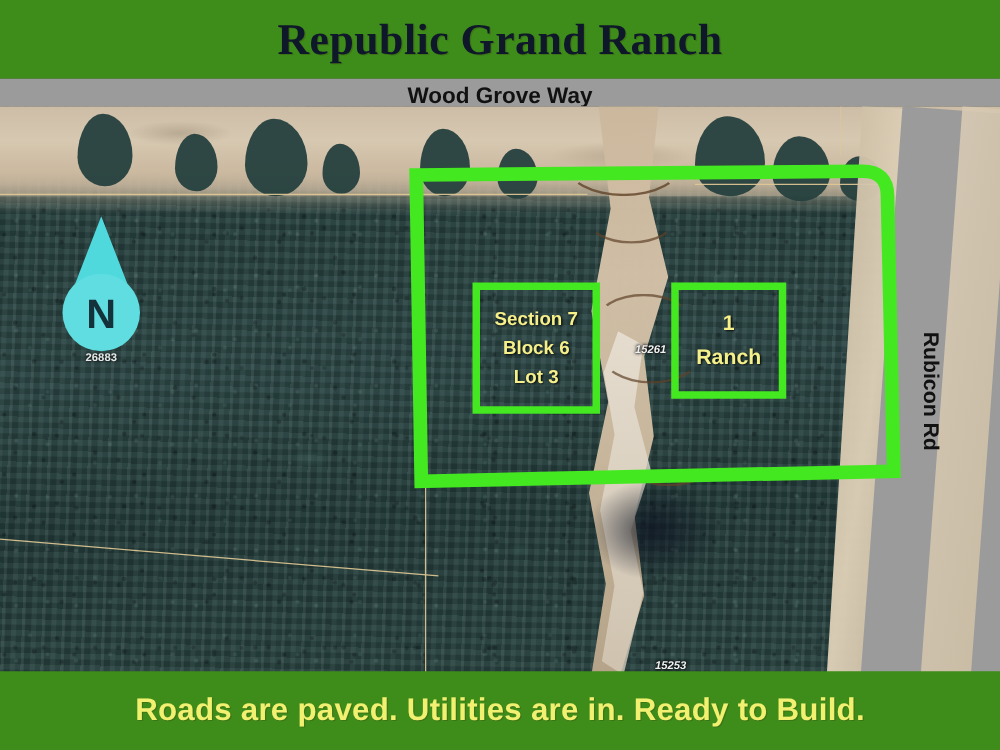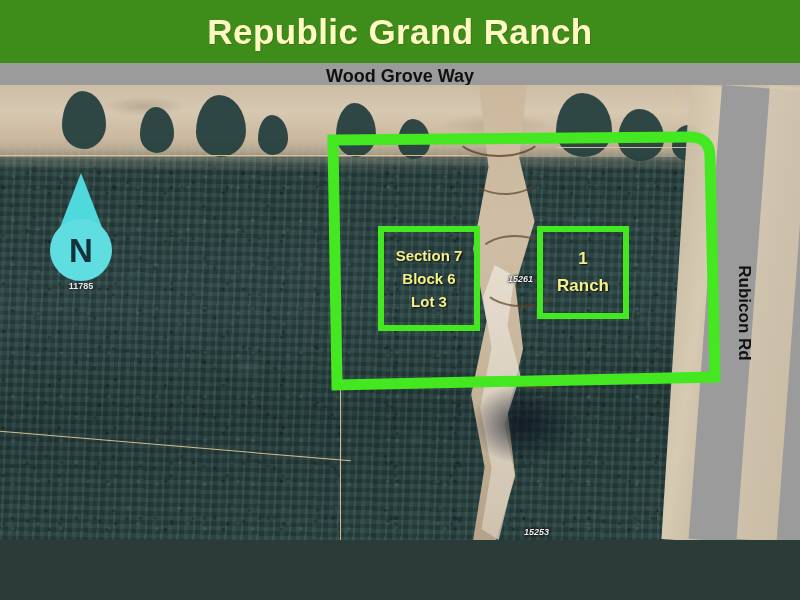--- a/index.html
+++ b/index.html
@@ -3,22 +3,22 @@
 <meta charset="utf-8">
 <style>
   html,body{margin:0;padding:0;background:#fff;}
   body{font-family:"Liberation Sans",sans-serif;}
   #page{position:relative;width:800px;height:600px;overflow:hidden;background:#2b3b38;}
 
   
   .banner{position:absolute;left:0;width:800px;display:flex;align-items:center;justify-content:center;}
   #title-banner{top:0;height:63px;background:#3e8c1a;}
   #title-banner .txt{
-    font-size:35px;font-weight:bold;color:#fef9c3;letter-spacing:.4px;
-    text-shadow:1px 1px 0 rgba(60,100,20,.55);white-space:nowrap;
+    font-size:35px;font-weight:bold;color:#0f172a;letter-spacing:.4px;
+    text-shadow:1px 1px 0 rgba(60,100,20,.55);white-space:nowrap;font-family:Liberation Serif, serif;
   }
   #footer-banner{top:537px;height:63px;background:#3e8c1a;}
   #footer-banner .txt{
     font-size:25px;font-weight:bold;color:#f2f070;letter-spacing:.2px;
     text-shadow:1px 1px 0 rgba(60,100,20,.55);white-space:nowrap;
   }
 
   
   #top-road{position:absolute;left:0;top:63px;width:800px;height:26px;background:#9b9b9b;}
   #top-road .txt{
@@ -235,22 +235,25 @@
     <div class="lotbox" id="lot-right">
       <div class="line">1</div>
       <div class="line">Ranch</div>
     </div>
 
     <div id="compass">
       <div id="compass-arrow"></div>
       <div id="compass-circle">
         <div id="compass-n">N</div>
       </div>
-      <div id="compass-id">11785</div>
+      <div id="compass-id">26883</div>
     </div>
 
     <div class="maplabel" id="label-15261">15261</div>
     <div class="maplabel" id="label-15253">15253</div>
 
   </div>
 
+  <div class="banner" id="footer-banner">
+    <div class="txt">Roads are paved. Utilities are in. Ready to Build.</div>
+  </div>
 
 </div>
 
 </body></html>

